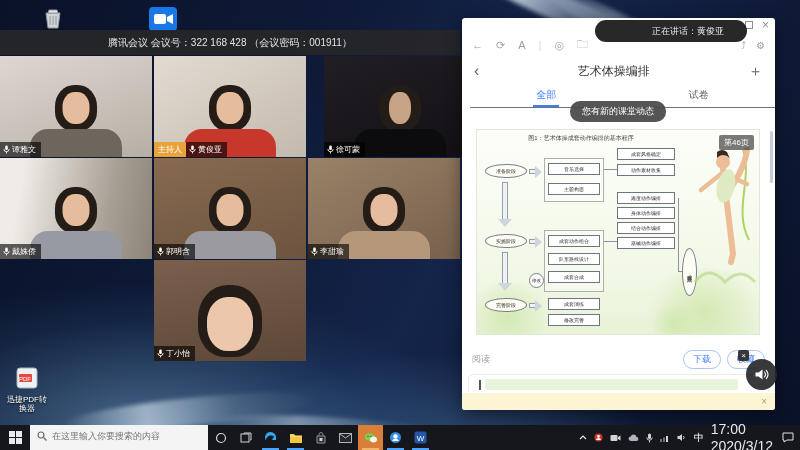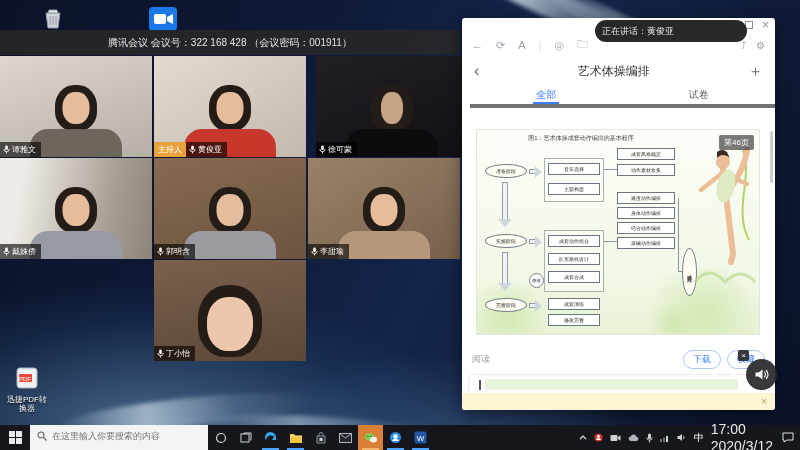--- a/index.html
+++ b/index.html
@@ -23,21 +23,21 @@
   .dicon .dlabel { margin-top:2px; font-size:8px; color:#fff; text-shadow:0 1px 2px #000; line-height:1.1; }
 
   
   .meet-bar { position:absolute; left:0; top:30px; width:460px; height:25px; background:rgba(38,38,40,.94);
     color:#e3e3e3; font-size:10px; display:flex; align-items:center; justify-content:center; z-index:3; }
 
   
   .tile { position:absolute; width:152px; height:101px; overflow:hidden; cursor:pointer; }
   .t1 { left:0;   top:56px;  background:linear-gradient(160deg,#ddd7d0,#b6afa6); }
   .t2 { left:154px; top:56px; background:linear-gradient(150deg,#e3dbd2,#c3b9ad); }
-  .t3 { left:316px; top:56px; background:linear-gradient(160deg,#221f24,#121014); }
+  .t3 { left:324px; top:56px; background:linear-gradient(160deg,#221f24,#121014); }
   .t4 { left:0;   top:158px; background:linear-gradient(100deg,#efece7 15%,#a89f94 70%,#8d8479); }
   .t5 { left:154px; top:158px; background:linear-gradient(165deg,#876a50,#6d5440); }
   .t6 { left:308px; top:158px; background:linear-gradient(150deg,#9a8268,#77604c); }
   .t7 { left:154px; top:260px; background:linear-gradient(170deg,#7a604c,#5d4738);padding-left:20px; }
   .person { position:absolute; left:50%; transform:translateX(-50%); bottom:-6px; width:120px; height:84px; }
   .head { position:absolute; left:50%; transform:translateX(-50%); top:6px; width:42px; height:46px; background:#241c17; border-radius:46% 46% 42% 42%; }
   .face { position:absolute; left:50%; transform:translateX(-50%); top:7px; width:27px; height:32px; background:#e5bc9c; border-radius:45%; }
   .torso { position:absolute; left:50%; transform:translateX(-50%); bottom:0; width:92px; height:34px; border-radius:18px 18px 0 0; background:#6e655c; }
   .t2 .torso { background:#c8372c; } .t3 .torso { background:#0c0b0e; } .t3 .face { background:#c8a486; width:22px; }
   .t4 .torso { background:#979aa3; } .t5 .torso { background:#9a9aa0; } .t6 .torso { background:#b59879; }
@@ -55,21 +55,21 @@
   .wc-x { font-size:12px; line-height:8px; cursor:pointer; }
   .toolbar { position:absolute; top:16px; left:0; right:0; height:22px; display:flex; align-items:center; padding:0 10px; color:#9aa0a8; }
   .tb-left { display:flex; gap:13px; align-items:center; font-size:11px; }
   .tb-right { margin-left:auto; display:flex; gap:10px; font-size:10px; }
   .tb-i { cursor:pointer; }
   .tb-sep { color:#d7dade; }
   .nav { position:absolute; top:40px; left:0; right:0; height:26px; display:flex; align-items:center; padding:0 12px; }
   .nav-back { color:#666; font-size:16px; cursor:pointer; }
   .nav-title { flex:1; text-align:center; font-size:12px; color:#333; }
   .nav-add { color:#666; font-size:15px; cursor:pointer; }
-  .tabs { position:absolute; top:66px; left:8px; right:0; height:24px; display:flex; border-bottom:4px solid #737373; }
+  .tabs { position:absolute; top:66px; left:8px; right:0; height:24px; display:flex; border-bottom:1px solid #737373; }
   .tab { flex:1; text-align:center; font-size:10px; color:#5a5f66; line-height:22px; position:relative; cursor:pointer; }
   .tab.active { color:#3D7EFF; }
   .tab.active:after { content:""; position:absolute; left:50%; transform:translateX(-50%); bottom:0; width:26px; height:2px; background:#3D7EFF; }
   .content { position:absolute; top:91px; left:0; right:0; height:234px; background:#fff; }
   .slide { position:absolute; left:14px; top:20px; width:284px; height:206px; border:1px solid #e2e8d9;
     background:linear-gradient(180deg,#fcfef8 0%,#f2f8e7 70%,#e7f2d6 100%); overflow:hidden; }
   .page-badge { position:absolute; right:5px; top:5px; background:rgba(40,40,40,.62); color:#fff; font-size:8px; padding:2px 5px; border-radius:2px; }
   .activity-toast { position:absolute; left:108px; top:-8px; background:rgba(70,70,72,.92); color:#fff; font-size:9px; padding:4px 12px; border-radius:10px; z-index:5; }
   .scrollbar { position:absolute; right:2px; top:22px; width:3px; height:52px; background:#c8cdd4; border-radius:2px; cursor:pointer; }
 
@@ -104,21 +104,21 @@
   .notice { position:absolute; bottom:0; left:0; right:0; height:17px; background:#FCF4D3; display:flex; align-items:center;
     padding:0 8px; border-radius:0 0 3px 3px; }
   .notice-text { font-size:8px; color:#7c6a33; }
   .notice-x { margin-left:auto; color:#b1a36b; font-size:10px; cursor:pointer; }
   .fab { position:absolute; right:-2px; top:341px; width:31px; height:31px; border-radius:50%; background:rgba(40,40,42,.92);
     display:flex; align-items:center; justify-content:center; cursor:pointer; z-index:6; }
   .fab-tag { position:absolute; right:26px; top:332px; width:11px; height:11px; background:rgba(40,40,42,.92); color:#fff;
     font-size:8px; line-height:11px; text-align:center; border-radius:2px; cursor:pointer; z-index:6; }
 
   .speak-toast { position:absolute; left:595px; top:20px; width:152px; height:22px; background:rgba(28,28,30,.95);
-    color:#e7e7e7; font-size:9px; display:flex; align-items:center; padding:0 7px; z-index:7; border-radius:11px; }
+    color:#e7e7e7; font-size:9px; display:flex; align-items:center; padding:0 23px; z-index:7; border-radius:11px;justify-content:flex-end; }
 
   
   .taskbar { position:absolute; left:0; bottom:0; width:800px; height:25px; background:#15171c; display:flex; align-items:stretch; z-index:8; }
   .tb-start { width:30px; display:flex; align-items:center; justify-content:center; cursor:pointer; }
   .tb-search { width:178px; background:#f4f4f4; display:flex; align-items:flex-start; gap:5px; padding:6px 7px; cursor:text; }
   .tb-search input { border:none; outline:none; background:transparent; font-size:9px; color:#333; width:140px; font-family:"Liberation Sans",sans-serif; }
   .ticon { width:25px; display:flex; align-items:center; justify-content:center; position:relative; cursor:pointer; }
   .ticon.open:after { content:""; position:absolute; bottom:0; left:4px; right:4px; height:2px; background:#4aa3ff; }
   .ticon.flash { background:#d97f37; }
   .ticon.flash:after { content:""; position:absolute; bottom:0; left:4px; right:4px; height:2px; background:#f2b56e; }
@@ -312,20 +312,21 @@
     <div class="nav">
       <span class="nav-back">‹</span>
       <span class="nav-title">艺术体操编排</span>
       <span class="nav-add">＋</span>
     </div>
     <div class="tabs">
       <span class="tab active">全部</span>
       <span class="tab">试卷</span>
     </div>
     <div class="content">
+      <div class="activity-toast">您有新的课堂动态</div>
       <div class="slide">
         <div class="blob" style="left:-14px;bottom:-18px;width:90px;height:70px;"></div>
         <div class="blob" style="right:-10px;bottom:-24px;width:130px;height:90px;"></div>
         <div class="blob" style="right:60px;bottom:-10px;width:50px;height:40px;"></div>
         <div class="fc">
           <div class="fc-title">图1：艺术体操成套动作编排的基本程序</div>
           <div class="el" style="left:8px;top:34px;">
               <span>准备阶段</span>
             </div>
           <div class="el" style="left:8px;top:104px;">

